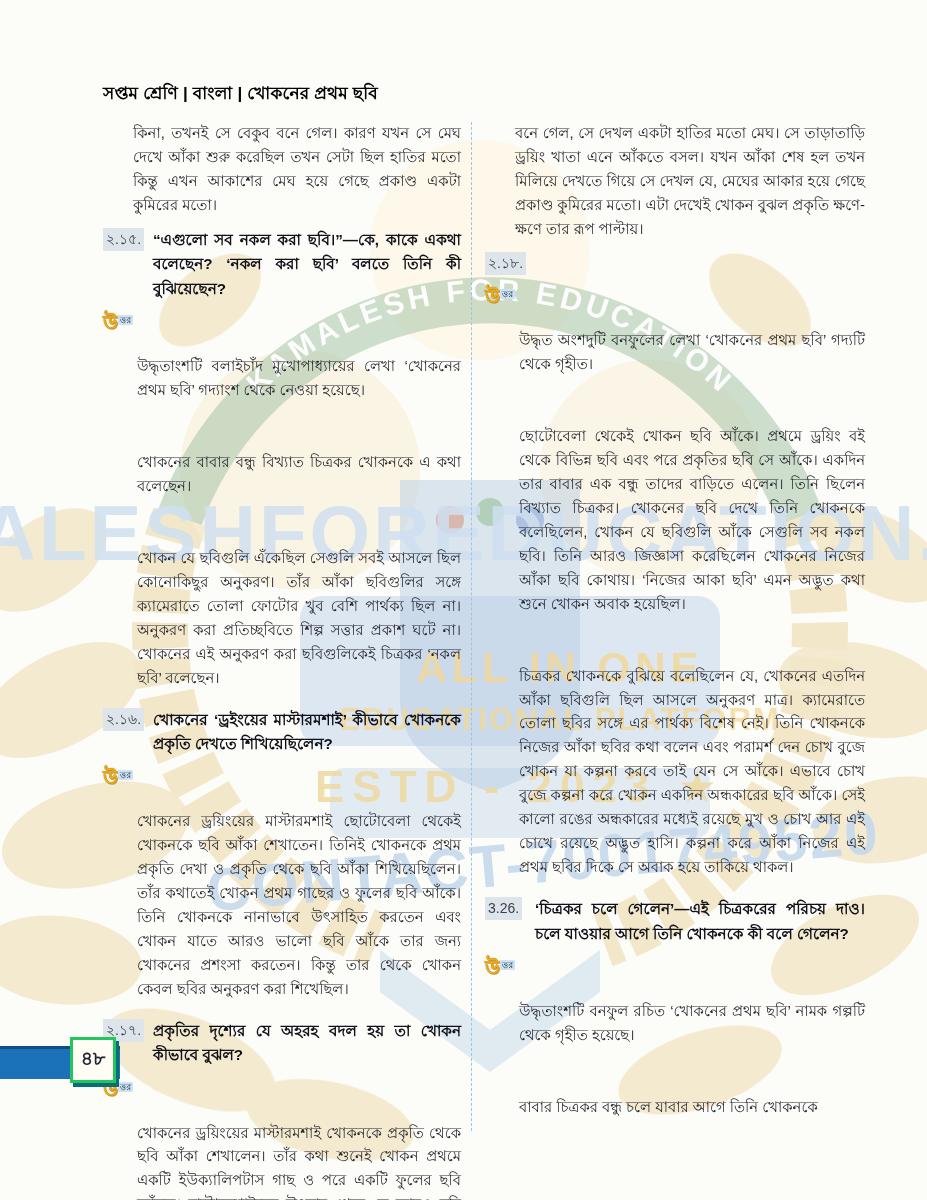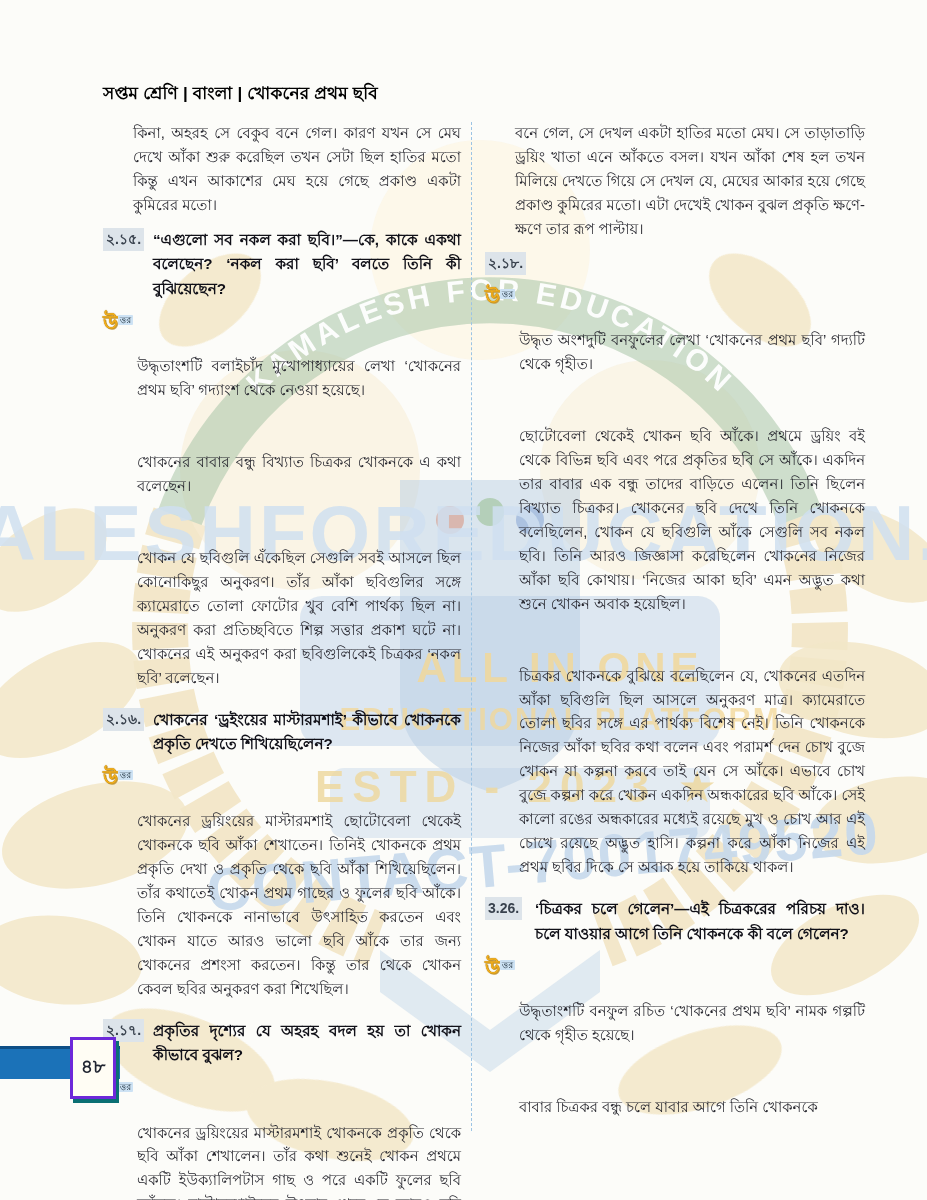--- a/index.html
+++ b/index.html
@@ -22,42 +22,42 @@
   .intro-para, .a-text p {
     font-size:14.8px; line-height:1.62; text-align:justify; color:#26262e;
   }
   .intro-para { margin-left:30px; margin-bottom:8px; }
   .q-row {
     display:grid; grid-template-columns:48px 1fr; column-gap:2px;
     margin:10px 0 6px;
   }
   .q-num {
     justify-self:start; align-self:start;
-    background:#dde4ea; color:#39424e; font-weight:bold; font-size:14px;
+    background:#dde4ea; color:#39424e; font-weight:normal; font-size:14px;
     padding:1px 3px; line-height:1.5;text-align:center;
   }
   .q-text { font-size:15.2px; font-weight:bold; color:#101018; line-height:1.6; text-align:justify; }
   .a-row { display:grid; grid-template-columns:34px 1fr; column-gap:0; margin-bottom:4px; }
   .a-icon { align-self:start; white-space:nowrap; padding-top:1px; }
   .a-u {
     color:#f2ae1c; font-weight:bold; font-size:19px;
     text-shadow:0 0 1px #8a6200, 1px 1px 0 #caa24a;
   }
   .a-sub {
     background:#cde2f4; color:#20323f; font-size:9px; padding:0 2px;
     position:relative; top:-6px; border-radius:1px;text-align:right;
   }
   .a-text p { margin-bottom:7px;margin-top:48px; }
   .page-bar {
     position:absolute; left:0; top:1046px; width:120px; height:33px;
     background:#1b72b8; border-top:3px solid #0d4e85; z-index:3;
   }
   .page-badge {
-    position:absolute; left:70px; top:1037px; width:46px; height:62px;
-    background:#fffdf4; border:3px solid #6d28d9; box-shadow:3px 4px 0 #0a6f74;
+    position:absolute; left:70px; top:1037px; width:46px; height:46px;
+    background:#fffdf4; border:3px solid #22c55e; box-shadow:3px 4px 0 #0a6f74;
     display:flex; align-items:center; justify-content:center;
     font-weight:bold; font-size:19px; color:#1f2430; z-index:4;
   }
 </style>
 </head>
 <body>
 
 <div class="page">
 
   <svg class="watermark" width="927" height="1200" viewBox="0 0 927 1200" aria-hidden="true">
@@ -109,21 +109,21 @@
     <text x="520" y="802" font-size="44" font-weight="bold" fill="#eed9a0" text-anchor="middle" letter-spacing="8" opacity="0.85">ESTD - 2023 ★</text>
     <text x="545" y="882" font-size="60" font-weight="bold" fill="#c6d9ec" text-anchor="middle" letter-spacing="2" opacity="0.9" transform="rotate(-5 545 882)">CONTACT-7001749520</text>
   </svg>
 
   <div class="content">
     <div class="page-header">সপ্তম শ্রেণি | বাংলা | খোকনের প্রথম ছবি</div>
 
     <div class="columns">
 
       <div class="col-left">
-        <p class="intro-para">কিনা, অহরহ সে বেকুব বনে গেল। কারণ যখন সে মেঘ দেখে আঁকা শুরু করেছিল তখন সেটা ছিল হাতির মতো কিন্তু এখন আকাশের মেঘ হয়ে গেছে প্রকাণ্ড একটা কুমিরের মতো।</p>
+        <p class="intro-para">কিনা, তখনই সে বেকুব বনে গেল। কারণ যখন সে মেঘ দেখে আঁকা শুরু করেছিল তখন সেটা ছিল হাতির মতো কিন্তু এখন আকাশের মেঘ হয়ে গেছে প্রকাণ্ড একটা কুমিরের মতো।</p>
 
         <div class="qa">
           <div class="q-row">
             <span class="q-num">২.১৫.</span>
             <span class="q-text">“এগুলো সব নকল করা ছবি।”—কে, কাকে একথা বলেছেন? ‘নকল করা ছবি’ বলতে তিনি কী বুঝিয়েছেন?</span>
           </div>
           <div class="a-row">
             <span class="a-icon"><span class="a-u">উ</span><span class="a-sub">ত্তর</span></span>
             <div class="a-text">
               <p>উদ্ধৃতাংশটি বলাইচাঁদ মুখোপাধ্যায়ের লেখা ‘খোকনের প্রথম ছবি’ গদ্যাংশ থেকে নেওয়া হয়েছে।</p>

